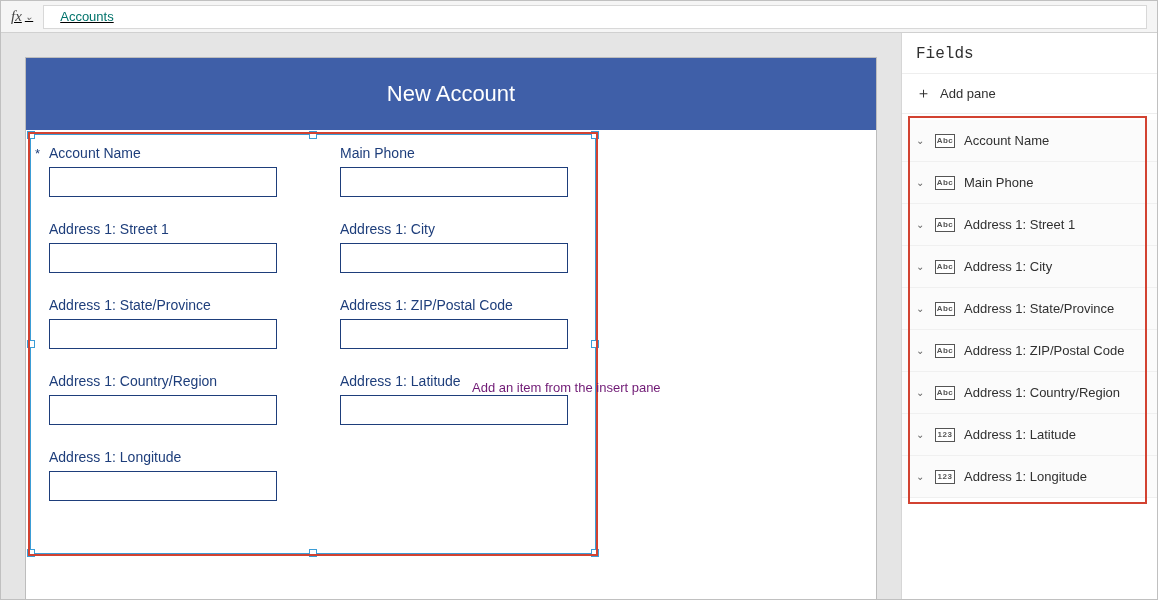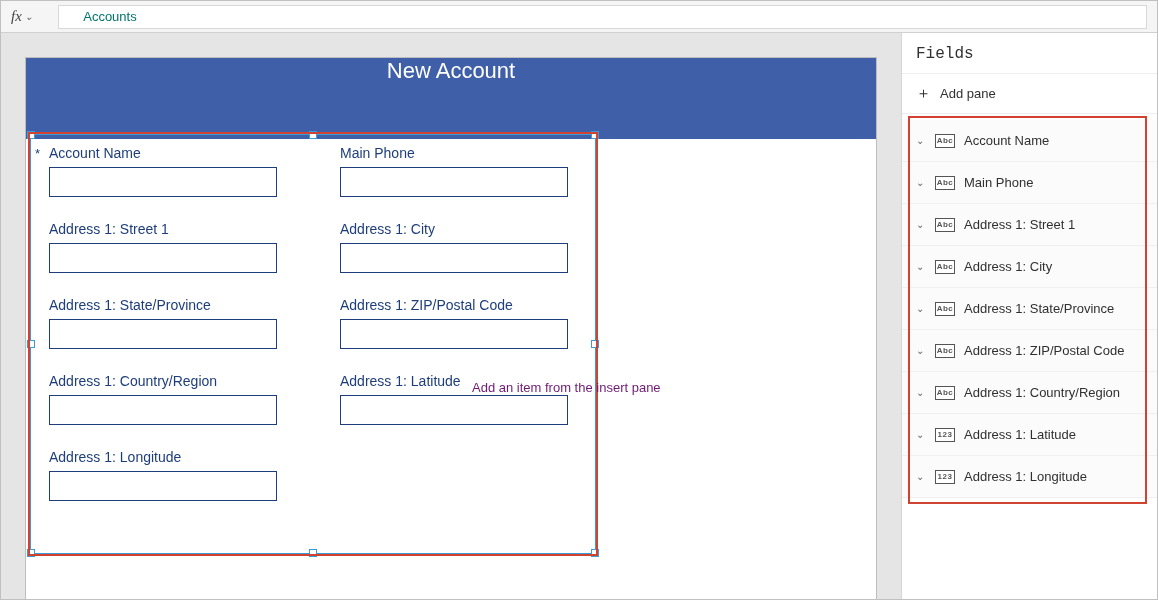--- a/index.html
+++ b/index.html
@@ -14,21 +14,22 @@
     }
     
     
     .formula-bar {
       height: 32px;
       background: #f5f5f5;
       border-bottom: 1px solid #d0d0d0;
       display: flex;
       align-items: center;
       padding: 0 10px;
-      gap: 25px;
+      gap: 10px;
+      text-decoration: underline;
     }
     .fx-label {
       font-style: italic;
       font-family: "Times New Roman", serif;
       font-size: 15px;
       color: #444;
       display: flex;
       align-items: center;
       gap: 3px;
     }
@@ -36,21 +37,21 @@
       font-size: 10px;
       color: #666;
     }
     .formula-input-wrap {
       flex: 1;
       height: 24px;
       background: #fff;
       border: 1px solid #d8d8d8;
       display: flex;
       align-items: center;
-      padding: 0 24px;
+      padding: 0 16px;
     }
     .formula-input-wrap span {
       color: #00736b;
     }
     
     
     .content-row {
       display: flex;
       height: calc(100% - 32px);
     }
@@ -66,23 +67,23 @@
       width: 100%;
       height: 548px;
       background: #fff;
       border: 1px solid #bdbdbd;
       position: relative;
       overflow: hidden;
     }
     .app-header {
       background: #3f5fa8;
       color: #fff;
-      height: 81px;
-      display: flex;
-      align-items: flex-start;
+      height: 72px;
+      display: flex;
+      align-items: center;
       justify-content: center;
       font-size: 22px;
     }
     
     
     .form-control {
       position: absolute;
       left: 4px;
       top: 76px;
       width: 566px;

